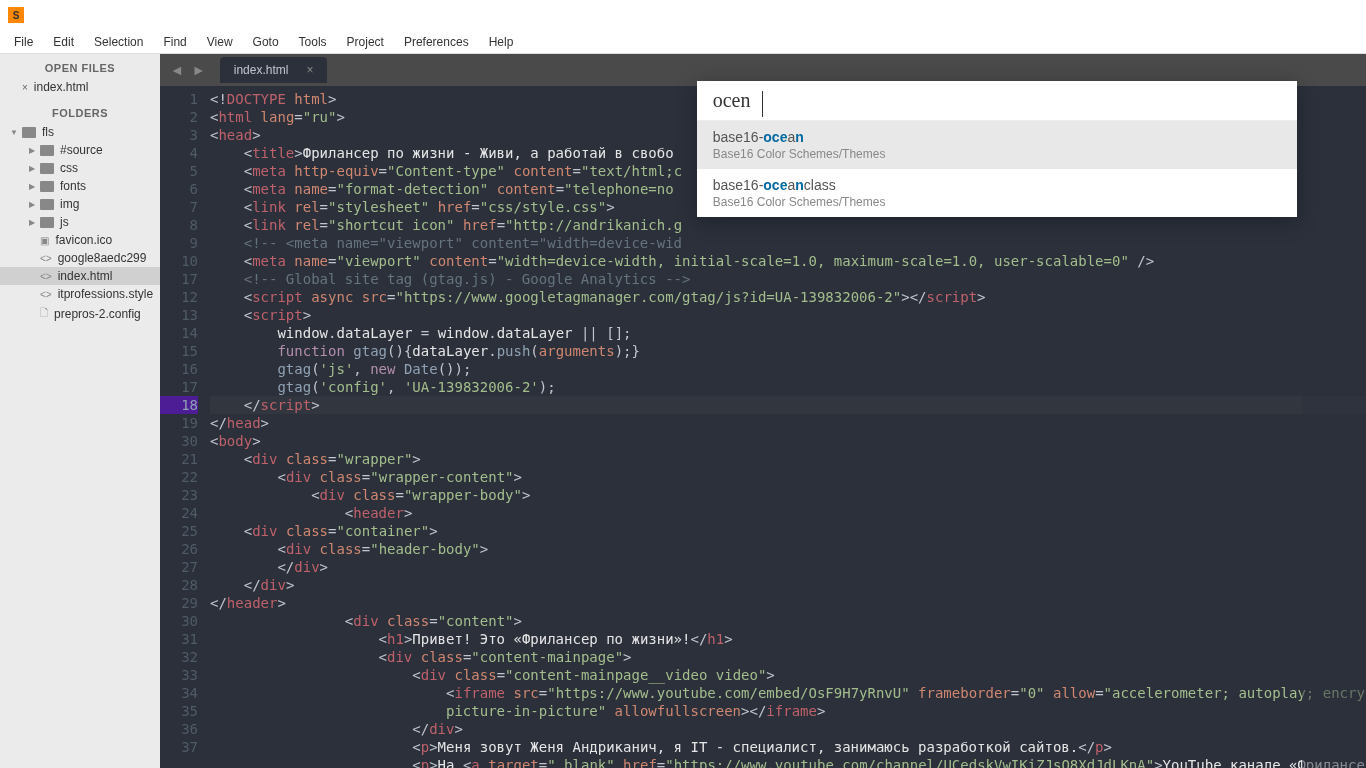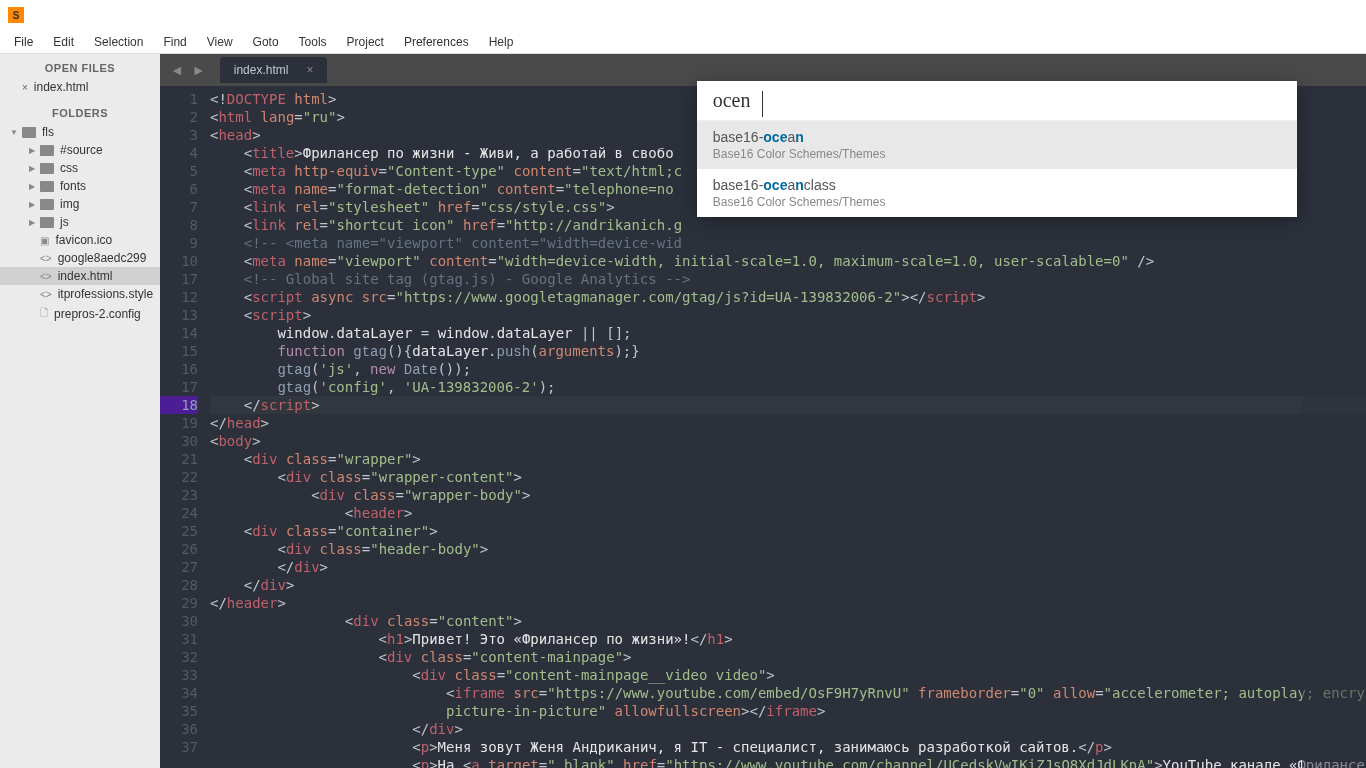--- a/index.html
+++ b/index.html
@@ -40,21 +40,21 @@
 .code { flex: 1; padding-top: 4px; font-family: Consolas, monospace; font-size: 14px; line-height: 18px; white-space: pre; overflow: hidden; }
 .code-line { height: 18px; }
 .code-line.hl { background: #32373f; }
 
 
 .p { color: #c0c5ce; }   
 .t { color: #bf616a; }   
 .a { color: #d08770; }   
 .s { color: #a3be8c; }   
 .k { color: #b48ead; }   
-.f { color: #8fa1b3; font-family: Liberation Mono, monospace; }   
+.f { color: #8fa1b3; }   
 .c { color: #65737e; }   
 .doc { color: #bf616a; } 
 .txt { color: #e5e5e5; }
 
 .palette { position: absolute; top: 27px; right: 85px; width: 600px; background: #ffffff; box-shadow: 0 4px 20px rgba(0,0,0,0.3); z-index: 100; }
 .palette-input { width: 100%; padding: 8px 16px; font-size: 20px; border: none; outline: none; color: #333; font-family: "Segoe UI"; }
 .palette-input-wrap { position: relative; }
 .palette-cursor { position: absolute; left: 65px; top: 10px; width: 1px; height: 26px; background: #333; }
 .palette-results { border-top: 1px solid #eee; }
 .palette-item { padding: 8px 16px; }

